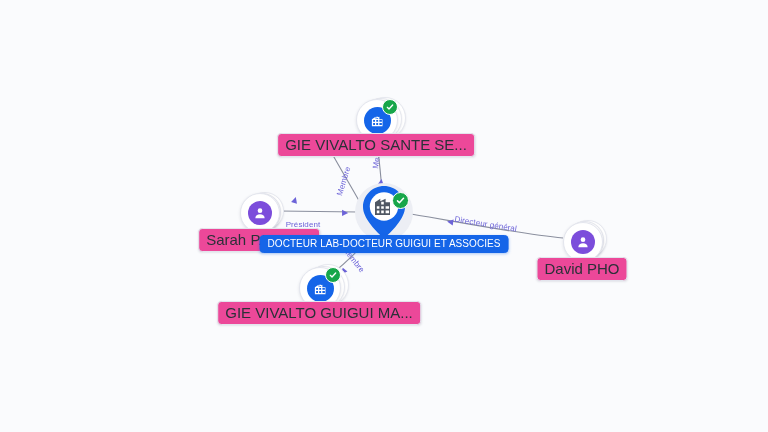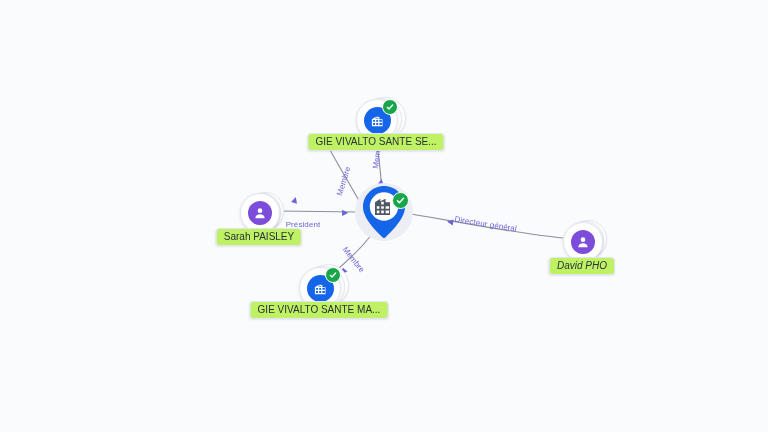--- a/index.html
+++ b/index.html
@@ -134,25 +134,25 @@
     display: flex;
     align-items: center;
     justify-content: center;
     z-index: 6;
   }
   .check-badge svg { display:block; }
 
   .node-label {
     position: absolute;
     transform: translateX(-50%);
-    background: #bef264;
+    background: #ec4899;
     border: 1px solid #e3e5ed;
     border-radius: 4px;
     padding: 2px 7px 3px 7px;
-    font-size: 10px;
+    font-size: 15px;
     color: #2b3038;
     white-space: nowrap;
     box-shadow: 0 1px 2px rgba(30,40,70,0.10);
     z-index: 7;
   }
   .node-label.selected {
     background: #1565e8;
     border-color: #1565e8;
     color: #ffffff;
     font-size: 10px;
@@ -231,51 +231,52 @@
     <div class="stack" style="width:36px;height:36px;left:-16px;top:-20px;"></div>
     <div class="avatar-circle">
       <div class="avatar-inner">
         <svg width="14" height="14" viewBox="0 0 24 24" fill="#ffffff">
           <circle cx="12" cy="8" r="4"></circle>
           <path d="M4 21c0-4.4 3.6-7 8-7s8 2.6 8 7z"></path>
         </svg>
       </div>
     </div>
   </div>
-  <div class="node-label" style="left:582px; top:257px;font-style:italic;">David PHO</div>
+  <div class="node-label" style="left:582px; top:257px;">David PHO</div>
 
   <div class="node" style="left:319px; top:287px;">
     <div class="stack" style="width:40px;height:40px;left:-12px;top:-23px;"></div>
     <div class="stack" style="width:40px;height:40px;left:-16px;top:-21px;"></div>
     <div class="org-circle">
       <div class="org-inner">
         <svg width="15" height="15" viewBox="0 0 24 24" fill="#ffffff">
           <path d="M3 21V10l6-4v3l6-3v4h5v11H3zm2-2h3v-3H5v3zm0-5h3v-3H5v3zm5 5h3v-3h-3v3zm0-5h3v-3h-3v3zm0-5h3V6h-3v3zm5 10h4v-3h-4v3zm0-5h4v-3h-4v3z"></path>
         </svg>
       </div>
     </div>
     <div class="check-badge" style="left:6px; top:-20px;">
       <svg width="8" height="8" viewBox="0 0 24 24" fill="none" stroke="#ffffff" stroke-width="4" stroke-linecap="round" stroke-linejoin="round">
         <polyline points="4,13 9,18 20,6"></polyline>
       </svg>
     </div>
   </div>
-  <div class="node-label" style="left:319px; top:301px;">GIE VIVALTO SANTE MA...</div>
+  <div class="node-label" style="left:319px; top:301px;">GIE VIVALTO GUIGUI MA...</div>
 
   <div class="node" style="left:384px; top:212px;">
     <div class="pin-halo"></div>
     <div class="pin">
       <svg width="44" height="54" viewBox="0 0 44 54">
         <path d="M22 1 C10.4 1 1 10.4 1 22 C1 33 13 45 20.4 52.2 C21.3 53.1 22.7 53.1 23.6 52.2 C31 45 43 33 43 22 C43 10.4 33.6 1 22 1 Z" fill="#1565e8"></path>
         <circle cx="22" cy="21.5" r="14.2" fill="#ffffff"></circle>
         <g fill="#4f5763">
           <path d="M13 30V17.2l5.3-3.5v2.6l5.3-2.6v3.5H28V30H13zm1.8-1.8h2.6v-2.6h-2.6v2.6zm0-4.4h2.6v-2.6h-2.6v2.6zm4.4 4.4h2.6v-2.6h-2.6v2.6zm0-4.4h2.6v-2.6h-2.6v2.6zm0-4.4h2.6v-2.6h-2.6v2.6zm4.4 8.8h3.5v-2.6h-3.5v2.6zm0-4.4h3.5v-2.6h-3.5v2.6z"></path>
         </g>
       </svg>
     </div>
     <div class="check-badge" style="left:8px; top:-20px; width:15px; height:15px;">
       <svg width="9" height="9" viewBox="0 0 24 24" fill="none" stroke="#ffffff" stroke-width="4" stroke-linecap="round" stroke-linejoin="round">
         <polyline points="4,13 9,18 20,6"></polyline>
       </svg>
     </div>
   </div>
+  <div class="node-label selected" style="left:384px; top:235px;">DOCTEUR LAB-DOCTEUR GUIGUI ET ASSOCIES</div>
 
 </div>
 
 </body></html>

